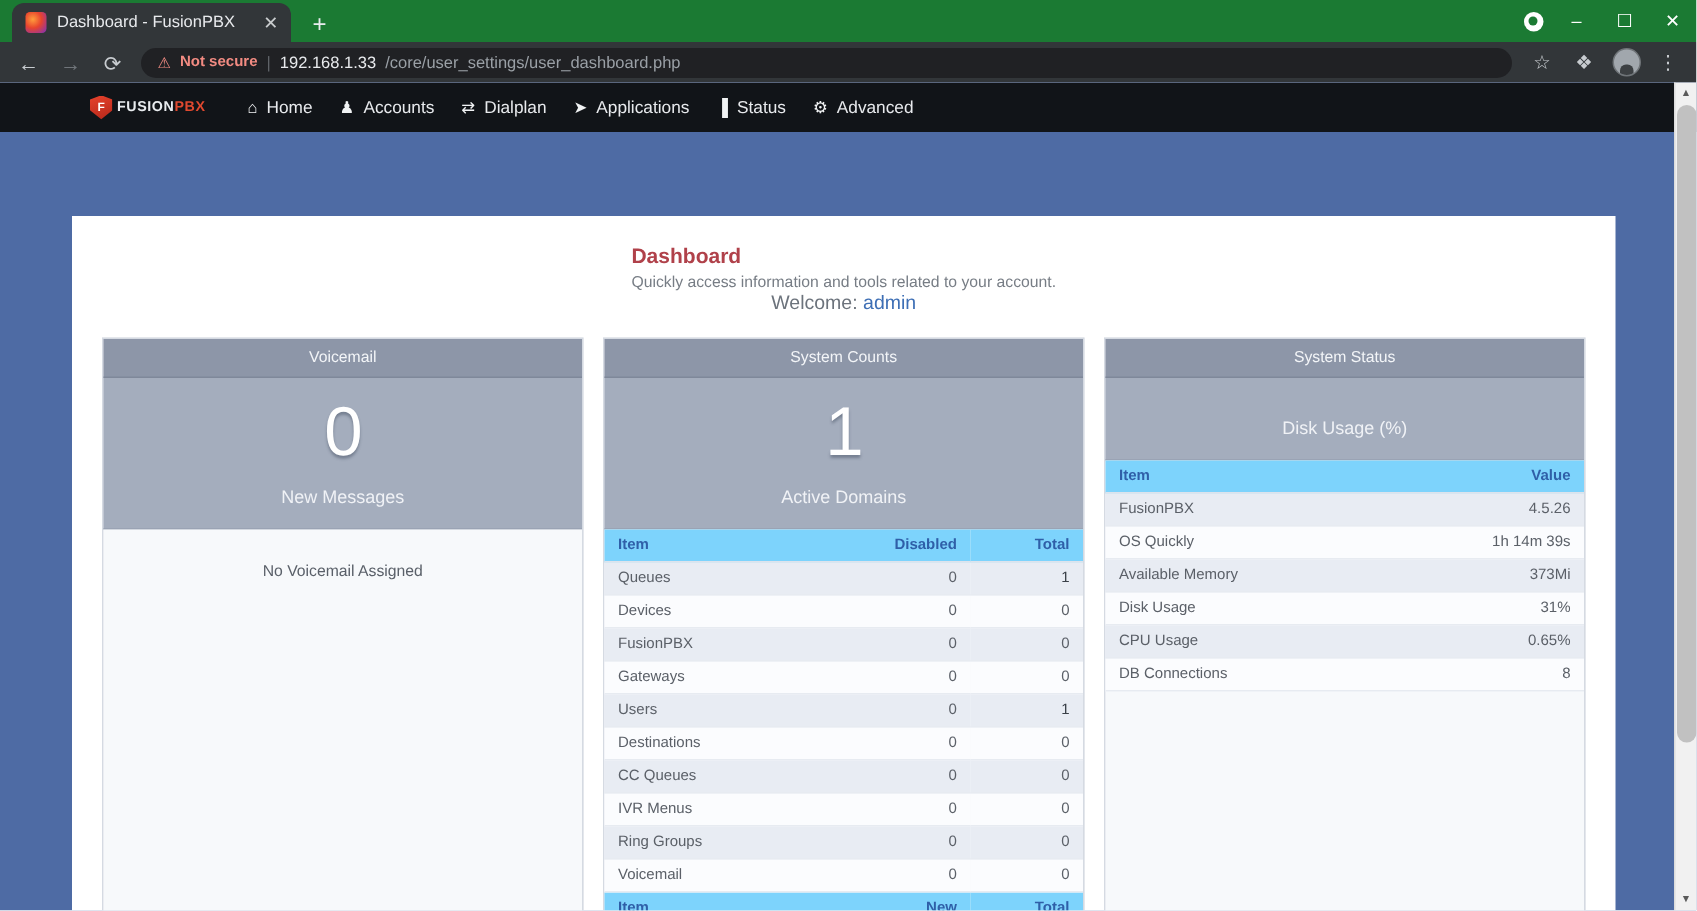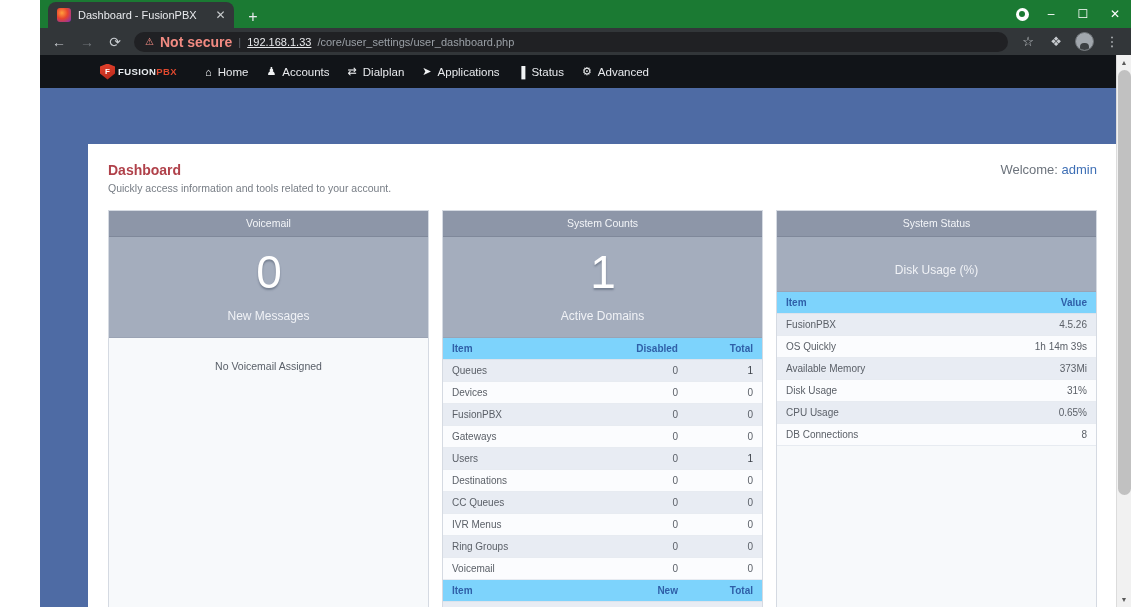--- a/index.html
+++ b/index.html
@@ -3,21 +3,21 @@
 <meta charset="utf-8">
 <style>
   * { box-sizing: border-box; margin: 0; padding: 0; }
   html, body {
     width: 1131px; height: 607px; overflow: hidden;
     font-family: "Liberation Sans", sans-serif;
     background: #ffffff;
   }
 
   
-  .browser { width: 1131px; height: 607px; position: relative; padding-left: 40px; }
+  .browser { width: 1131px; height: 607px; position: relative; }
 
   .tabstrip {
     height: 28px; background: #1b7a33; display: flex; align-items: flex-end;
     position: relative;
   }
   .tab {
     height: 26px; width: 186px; background: #323639; color: #e8eaed;
     border-radius: 8px 8px 0 0; display: flex; align-items: center;
     padding: 0 6px 0 9px; font-size: 11px; gap: 7px; margin-left: 8px;
     position: relative;
@@ -47,23 +47,23 @@
   }
   .navbtn { width: 26px; height: 24px; display:flex;align-items:center;justify-content:center;
     color:#c8ccd0; font-size: 14px; }
   .navbtn.dim { color: #70757a; }
   .omnibox {
     flex: 1 1 auto; height: 20px; background: #202124; border-radius: 11px;
     display:flex; align-items:center; padding: 0 11px; gap: 6px; margin: 0 5px 0 4px;
     font-size: 11px; color: #9aa0a6; overflow: hidden; white-space: nowrap;
   }
   .warn-tri { color: #f28b82; font-size: 10px; }
-  .notsecure { color: #f28b82; font-weight: bold; font-size: 14px; }
+  .notsecure { color: #f28b82; font-weight: bold; font-size: 10px; }
   .omnisep { color: #5f6368; }
-  .urlhost { color: #e8eaed; text-decoration: underline; }
+  .urlhost { color: #e8eaed; }
   .urlpath { color: #9aa0a6; }
   .tb-right { display:flex; align-items:center; gap: 2px; }
   .tb-icon { width: 26px; height: 24px; display:flex;align-items:center;justify-content:center;
     color:#c8ccd0; font-size: 13px; }
   .avatar-btn { width: 19px; height: 19px; border-radius:50%; background:#a1a7ad;
     border: 1px solid #6f7478; display:flex;align-items:flex-end;justify-content:center; overflow:hidden; }
   .avatar-btn u { display:block; width: 9px; height: 7px; background:#3c4043; border-radius: 4px 4px 0 0;
     text-decoration: none; }
 
   
@@ -84,21 +84,21 @@
   .brand-text .b { color: #e0492f; }
   .navitems { display:flex; align-items:center; gap: 18px; }
   .navitem { display:flex; align-items:center; gap: 6px; color:#e8eaed; font-size: 11.5px; }
   .navitem .gi { font-size: 11px; color: #f1f3f4; display:inline-block; }
 
   .page {
     position:absolute; left: 48px; top: 89px; width: 1029px; background:#ffffff;
     min-height: 520px; padding: 18px 20px 0 20px;
   }
 
-  .page-head { display:flex; justify-content: space-between; align-items: flex-start; }
+  .page-head { display:flex; justify-content: space-between; align-items: center; flex-direction: column; }
   .page-title { color:#b0414a; font-size: 14px; font-weight: bold; }
   .page-sub { color:#777d85; font-size: 10.5px; margin-top: 4px; }
   .welcome { font-size: 13px; color:#6c737c; }
   .welcome a { color:#3e6fb5; text-decoration: none; }
 
   .panels { display:flex; gap: 13px; margin-top: 16px; }
   .panel { flex: 1 1 0; background:#e6e9ef; border: 1px solid #d5dae2;
     display:flex; flex-direction: column; }
   .panel-head { background:#8d96a8; color:#f3f5f8; text-align:center;
     font-size: 10.5px; padding: 6px 0 7px; border-bottom: 1px solid #7f889a; }

